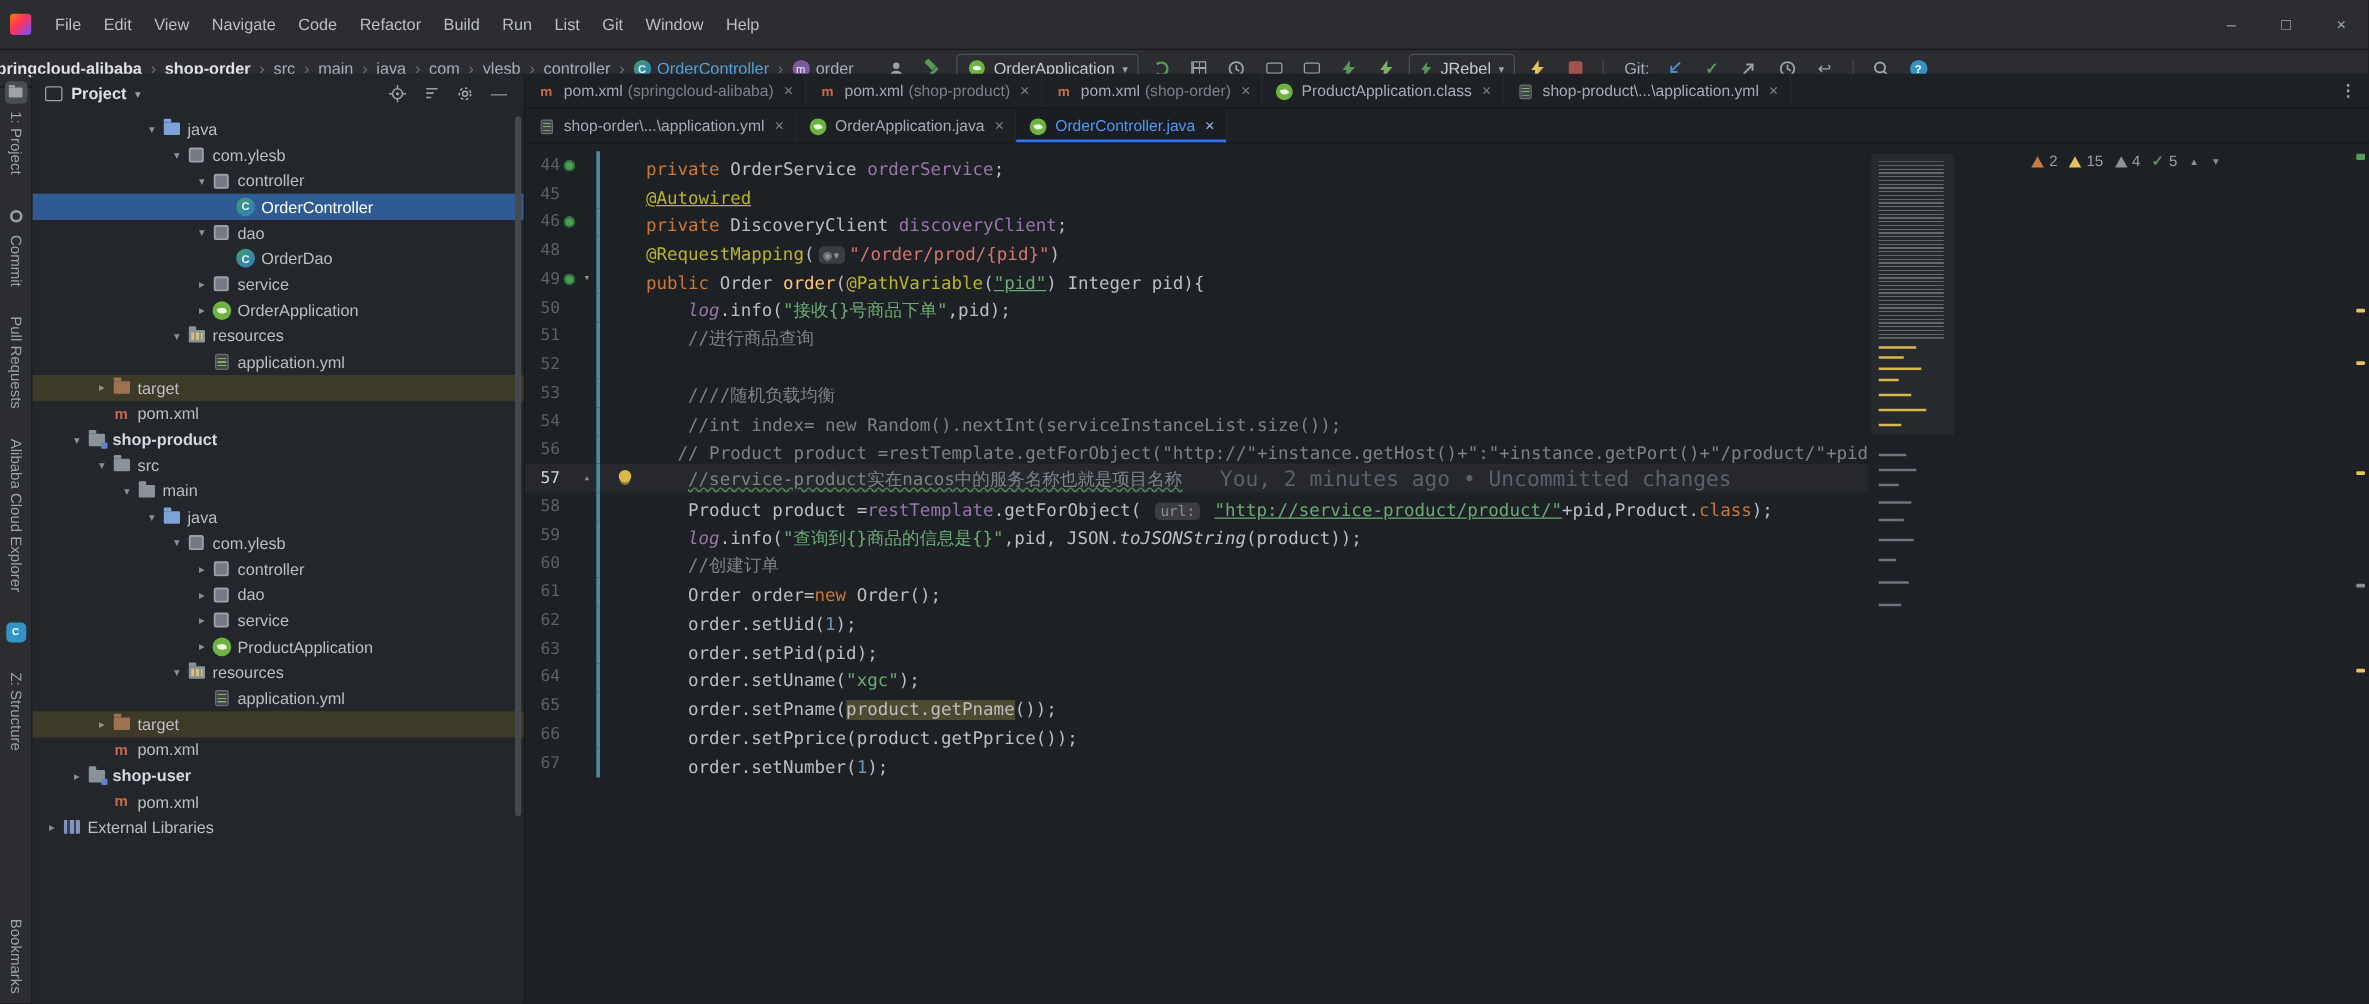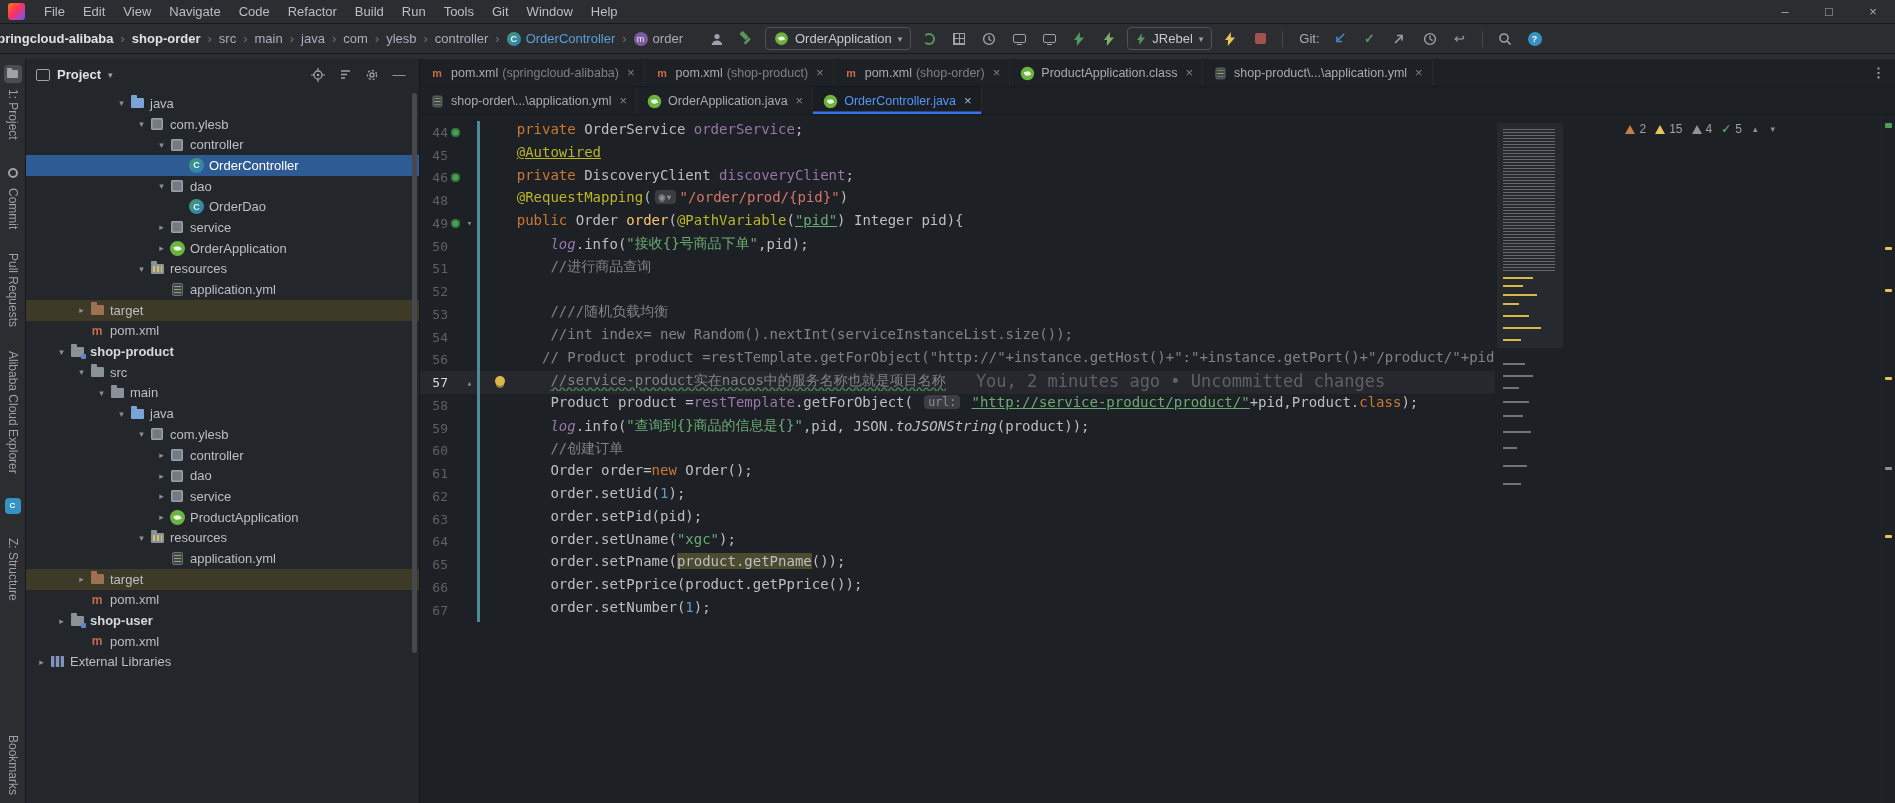--- a/index.html
+++ b/index.html
@@ -9,21 +9,21 @@
     --cmt:#7f8389; --num:#6897bb; --ann:#bbb529; --mth:#ffc66d; --fd:#9876aa;
     --pink:#d5756c; --hl-bg:#4c4a2f; --cur-line:#26282e; --line-num:#5c6166;
     --green:#57965c; --yellow:#e8c25a; --red:#a3524e; --spring:#6db33f;
     --maven:#c96a4d; --blue-icon:#3592c4; --gutter-change:#4a8b95;
   }
   *{margin:0;padding:0;box-sizing:border-box}
   body{background:#111;font-family:"Liberation Sans",sans-serif}
   .app{width:1895px;height:803px;position:relative;background:var(--titlebar-bg);color:var(--text);font-size:13px;overflow:hidden;user-select:none}
 
   
-  .titlebar{height:24px;display:flex;align-items:center;border-bottom:1px solid var(--border);position:relative;padding-left:8px;gap:2px}
+  .titlebar{height:40px;display:flex;align-items:center;border-bottom:1px solid var(--border);position:relative;padding-left:8px;gap:2px}
   .logo{width:17px;height:17px;border-radius:3px;background:linear-gradient(135deg,#f97a12,#fe315d 45%,#6b57ff);margin-right:8px;flex:none}
   .menu-item{padding:4px 9px;border-radius:4px;color:#bcbec4;cursor:default}
   .win-title{position:absolute;left:583px;top:0;height:100%;display:flex;align-items:center;color:#9ca0a6}
   .win-buttons{position:absolute;right:0;top:0;height:100%;display:flex}
   .win-btn{width:44px;height:100%;display:flex;align-items:center;justify-content:center;color:#a8acb2;font-size:13px}
 
   
   .toolbar{height:30px;display:flex;align-items:center;border-bottom:1px solid var(--border);white-space:nowrap;overflow:hidden}
   .crumbs{display:flex;align-items:center;margin-left:-14px;gap:2px;flex:none}
   .crumb{display:flex;align-items:center;gap:5px;padding:2px 4px;border-radius:4px;color:#a8adbd}
@@ -105,21 +105,21 @@
   .tab{display:flex;align-items:center;gap:6px;padding:0 9px;border-right:1px solid #26282c;color:#a7abb3;font-size:12.5px;white-space:nowrap}
   .tab .ti{transform:scale(.9)}
   .tab-qual{color:#7d8188;margin-left:-2px}
   .tab-close{color:#7d8188;font-size:13px;margin-left:2px}
   .tab.active{color:var(--tab-active-text);background:#1a1d22;box-shadow:inset 0 -2.5px 0 var(--accent)}
   .tab.active .tab-close{color:#9db8dd}
   .more-icon{margin-left:auto;display:flex;align-items:center;padding:0 10px;color:#9da1a8;font-weight:bold}
 
   .editor{flex:1;position:relative;overflow:hidden}
   .code{position:absolute;left:0;top:0;right:400px;bottom:0;padding-top:6px;font-family:"DejaVu Sans Mono","Liberation Mono",monospace;font-size:14px}
-  .code-row{height:22.75px;display:flex;align-items:flex-start;position:relative;white-space:pre}
+  .code-row{height:22.75px;display:flex;align-items:flex-end;position:relative;white-space:pre}
   .code-row.cur{background:var(--cur-line)}
   .gutter{width:63px;flex:none;height:100%;display:flex;align-items:center;position:relative}
   .ln{width:28px;text-align:right;color:var(--line-num);font-size:13px;font-family:"DejaVu Sans Mono",monospace}
   .cur .ln{color:#d5d8de}
   .gslot{width:15px;height:100%;display:flex;align-items:center;justify-content:center}
   .fslot{width:13px;height:100%;display:flex;align-items:center;justify-content:center;color:#8c8f96;font-size:9px}
   .chbar{width:3px;height:100%;background:var(--gutter-change);margin-left:1px}
   .bean{width:9px;height:9px;border-radius:50%;background:#4b9e53;box-shadow:inset 0 0 0 1.5px #2f6f38}
   .bulb{position:absolute;left:75px;top:5px;width:10px;height:10px;border-radius:50%;background:#dcb84a;box-shadow:0 3px 0 -1px #8c7a3a}
   .code-body{display:inline-flex;align-items:center;overflow:hidden}
@@ -170,21 +170,21 @@
     <span class="logo"></span>
     <span style="display:flex">
         <span class="menu-item">File</span>
         <span class="menu-item">Edit</span>
         <span class="menu-item">View</span>
         <span class="menu-item">Navigate</span>
         <span class="menu-item">Code</span>
         <span class="menu-item">Refactor</span>
         <span class="menu-item">Build</span>
         <span class="menu-item">Run</span>
-        <span class="menu-item">Tools</span>
+        <span class="menu-item">List</span>
         <span class="menu-item">Git</span>
         <span class="menu-item">Window</span>
         <span class="menu-item">Help</span>
       </span>
     <span class="win-buttons">
       <span class="win-btn">–</span>
       <span class="win-btn">□</span>
       <span class="win-btn">×</span>
     </span>
   </div>

